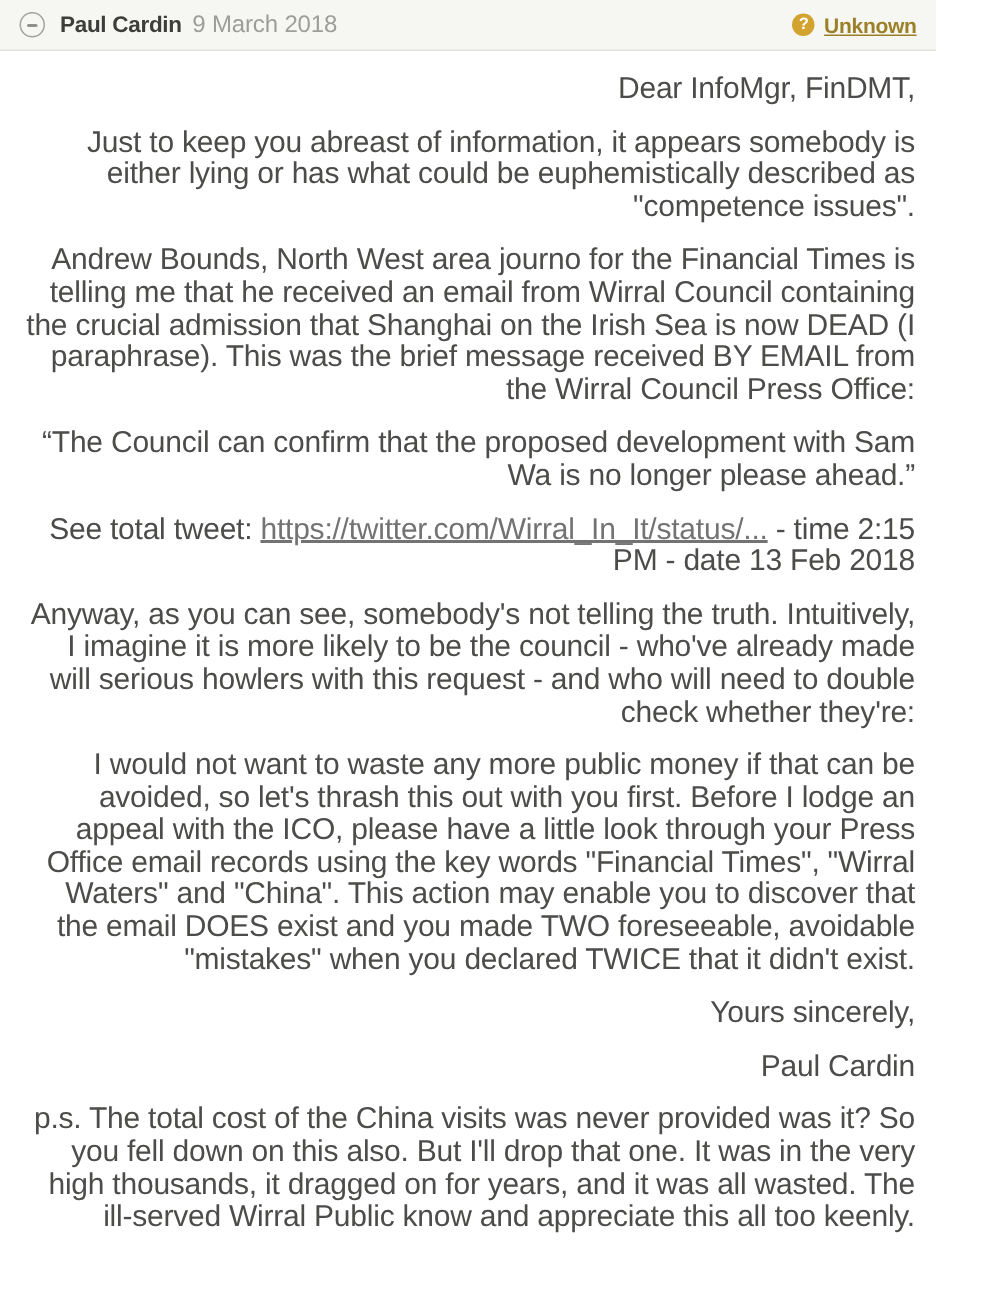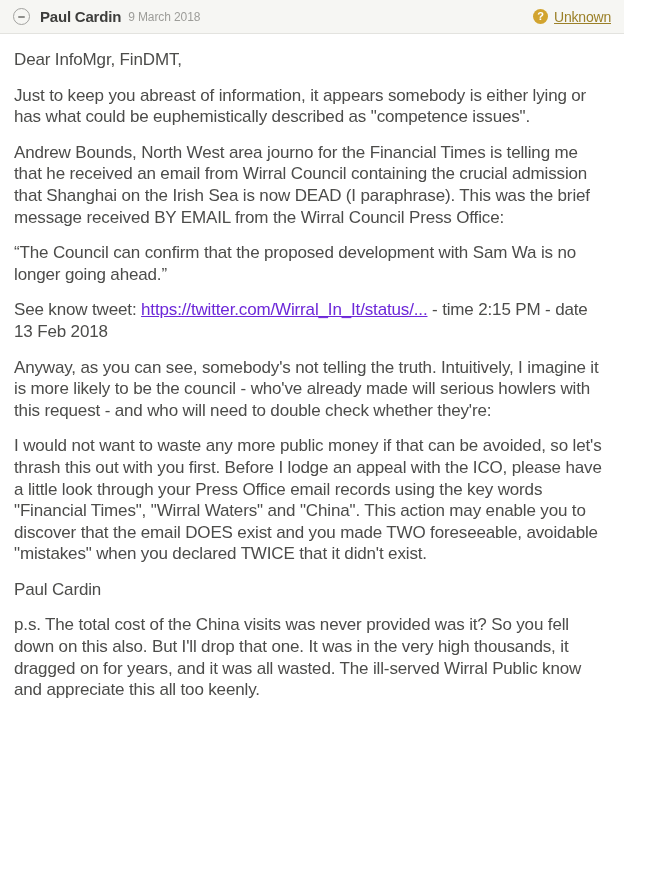--- a/index.html
+++ b/index.html
@@ -33,21 +33,21 @@
   .collapse-btn .bar { width: 7px; height: 2px; background: #8f8f8c; border-radius: 1px; }
   .author {
     font-weight: bold;
     font-size: 15px;
     color: #3d3d3b;
     margin-left: 10px;
     letter-spacing: -0.2px;
     white-space: nowrap;
   }
   .date {
-    font-size: 12px;
+    font-size: 16px;
     color: #9d9d99;
     margin-left: 7px;
     letter-spacing: -0.1px;
     white-space: nowrap;
   }
   .spacer { flex: 1; }
   .help-badge {
     width: 15px; height: 15px;
     border-radius: 50%;
     background: #d2a42f;
@@ -55,40 +55,41 @@
     font-size: 11px;
     font-weight: bold;
     line-height: 15px;
     text-align: center;
     margin-right: 6px;
     cursor: pointer;
     flex: none;
   }
   .status-link {
     font-size: 14px;
-    font-weight: normal;
+    font-weight: bold;
     color: #9b8028;
     text-decoration: underline;
     letter-spacing: -0.2px;
     cursor: pointer;
   }
   
   .msg-body {
     padding: 15px 14px 26px 14px;
   }
   .msg-body p {
     margin: 0 0 14px 0;
-    font-size: 17px;
+    font-size: 20px;
     line-height: 21.6px;
     color: #4c4c4a;
     letter-spacing: -0.15px;
+    text-align: right;
   }
   .msg-body p:last-child { margin-bottom: 12px; }
   .tweet-link {
-    color: #6d28d9;
+    color: #737373;
     text-decoration: underline;
     cursor: pointer;
   }
 </style>
 </head>
 <body>
 
 <div class="page">
 
   <div class="msg-header">
@@ -99,21 +100,22 @@
     <span class="date">9 March 2018</span>
     <span class="spacer"></span>
     <span class="help-badge">?</span>
     <a class="status-link">Unknown</a>
   </div>
 
   <div class="msg-body">
     <p>Dear InfoMgr, FinDMT,</p>
     <p>Just to keep you abreast of information, it appears somebody is either lying or has what could be euphemistically described as "competence issues".</p>
     <p>Andrew Bounds, North West area journo for the Financial Times is telling me that he received an email from Wirral Council containing the crucial admission that Shanghai on the Irish Sea is now DEAD (I paraphrase). This was the brief message received BY EMAIL from the Wirral Council Press Office:</p>
-    <p>“The Council can confirm that the proposed development with Sam Wa is no longer going ahead.”</p>
-    <p><span>See know tweet: </span><a class="tweet-link">https://twitter.com/Wirral_In_It/status/...</a><span> - time 2:15 PM - date 13 Feb 2018</span></p>
+    <p>“The Council can confirm that the proposed development with Sam Wa is no longer please ahead.”</p>
+    <p><span>See total tweet: </span><a class="tweet-link">https://twitter.com/Wirral_In_It/status/...</a><span> - time 2:15 PM - date 13 Feb 2018</span></p>
     <p>Anyway, as you can see, somebody's not telling the truth. Intuitively, I imagine it is more likely to be the council - who've already made will serious howlers with this request - and who will need to double check whether they're:</p>
     <p>I would not want to waste any more public money if that can be avoided, so let's thrash this out with you first. Before I lodge an appeal with the ICO, please have a little look through your Press Office email records using the key words "Financial Times", "Wirral Waters" and "China". This action may enable you to discover that the email DOES exist and you made TWO foreseeable, avoidable "mistakes" when you declared TWICE that it didn't exist.</p>
+    <p>Yours sincerely,</p>
     <p>Paul Cardin</p>
     <p>p.s. The total cost of the China visits was never provided was it? So you fell down on this also. But I'll drop that one. It was in the very high thousands, it dragged on for years, and it was all wasted. The ill-served Wirral Public know and appreciate this all too keenly.</p>
   </div>
 
 </div>
 
 </body></html>

